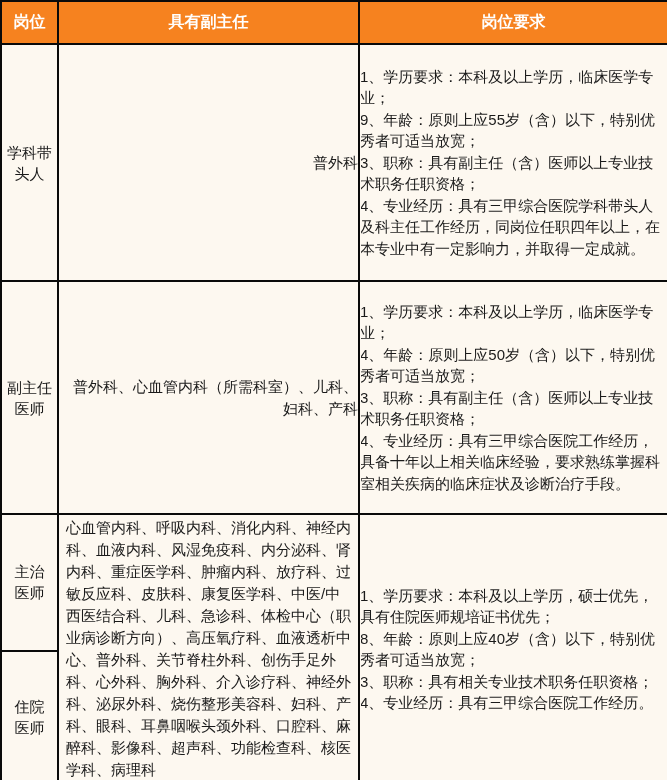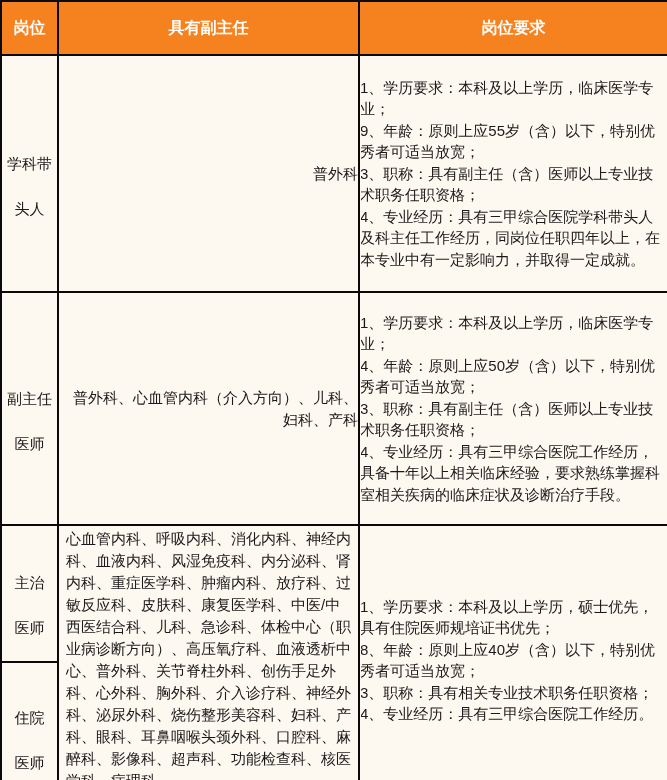--- a/index.html
+++ b/index.html
@@ -17,40 +17,39 @@
     height: 780px;
     background: #FDF8F0;
   }
   table.recruitment th,
   table.recruitment td {
     border: 2px solid #0a0a0a;
     padding: 0;
     overflow: hidden;
   }
   tr.header-row {
-    height: 54px;
+    height: 43px;
   }
   tr.header-row th {
     background: #F6821F;
     color: #ffffff;
     font-size: 16px;
     font-weight: 700;
     text-align: center;
     vertical-align: middle;
   }
   td.pos-cell {
     text-align: center;
     vertical-align: middle;
     font-size: 15px;
     line-height: 21px;
     color: #1a1a1a;
   }
   td.pos-cell .pos-line {
     display: block;
-    margin-top: 24px;
   }
   td.dept-cell {
     text-align: right;
     vertical-align: middle;
     font-size: 15px;
     line-height: 22px;
     color: #1a1a1a;
     padding: 2px 8px;
     word-break: break-all;
   }
@@ -101,21 +100,21 @@
         <div>9、年龄：原则上应55岁（含）以下，特别优秀者可适当放宽；</div>
         <div>3、职称：具有副主任（含）医师以上专业技术职务任职资格；</div>
         <div>4、专业经历：具有三甲综合医院学科带头人及科主任工作经历，同岗位任职四年以上，在本专业中有一定影响力，并取得一定成就。</div>
       </td>
     </tr>
     <tr class="row-2">
       <td class="pos-cell">
         <span class="pos-line">副主任</span>
         <span class="pos-line">医师</span>
       </td>
-      <td class="dept-cell">普外科、心血管内科（介入方向）、儿科、妇科、产科</td>
+      <td class="dept-cell">普外科、心血管内科（所需科室）、儿科、妇科、产科</td>
       <td class="req-cell">
         <div>1、学历要求：本科及以上学历，临床医学专业；</div>
         <div>4、年龄：原则上应50岁（含）以下，特别优秀者可适当放宽；</div>
         <div>3、职称：具有副主任（含）医师以上专业技术职务任职资格；</div>
         <div>4、专业经历：具有三甲综合医院工作经历，具备十年以上相关临床经验，要求熟练掌握科室相关疾病的临床症状及诊断治疗手段。</div>
       </td>
     </tr>
     <tr class="row-3">
       <td class="pos-cell">
         <span class="pos-line">主治</span>

